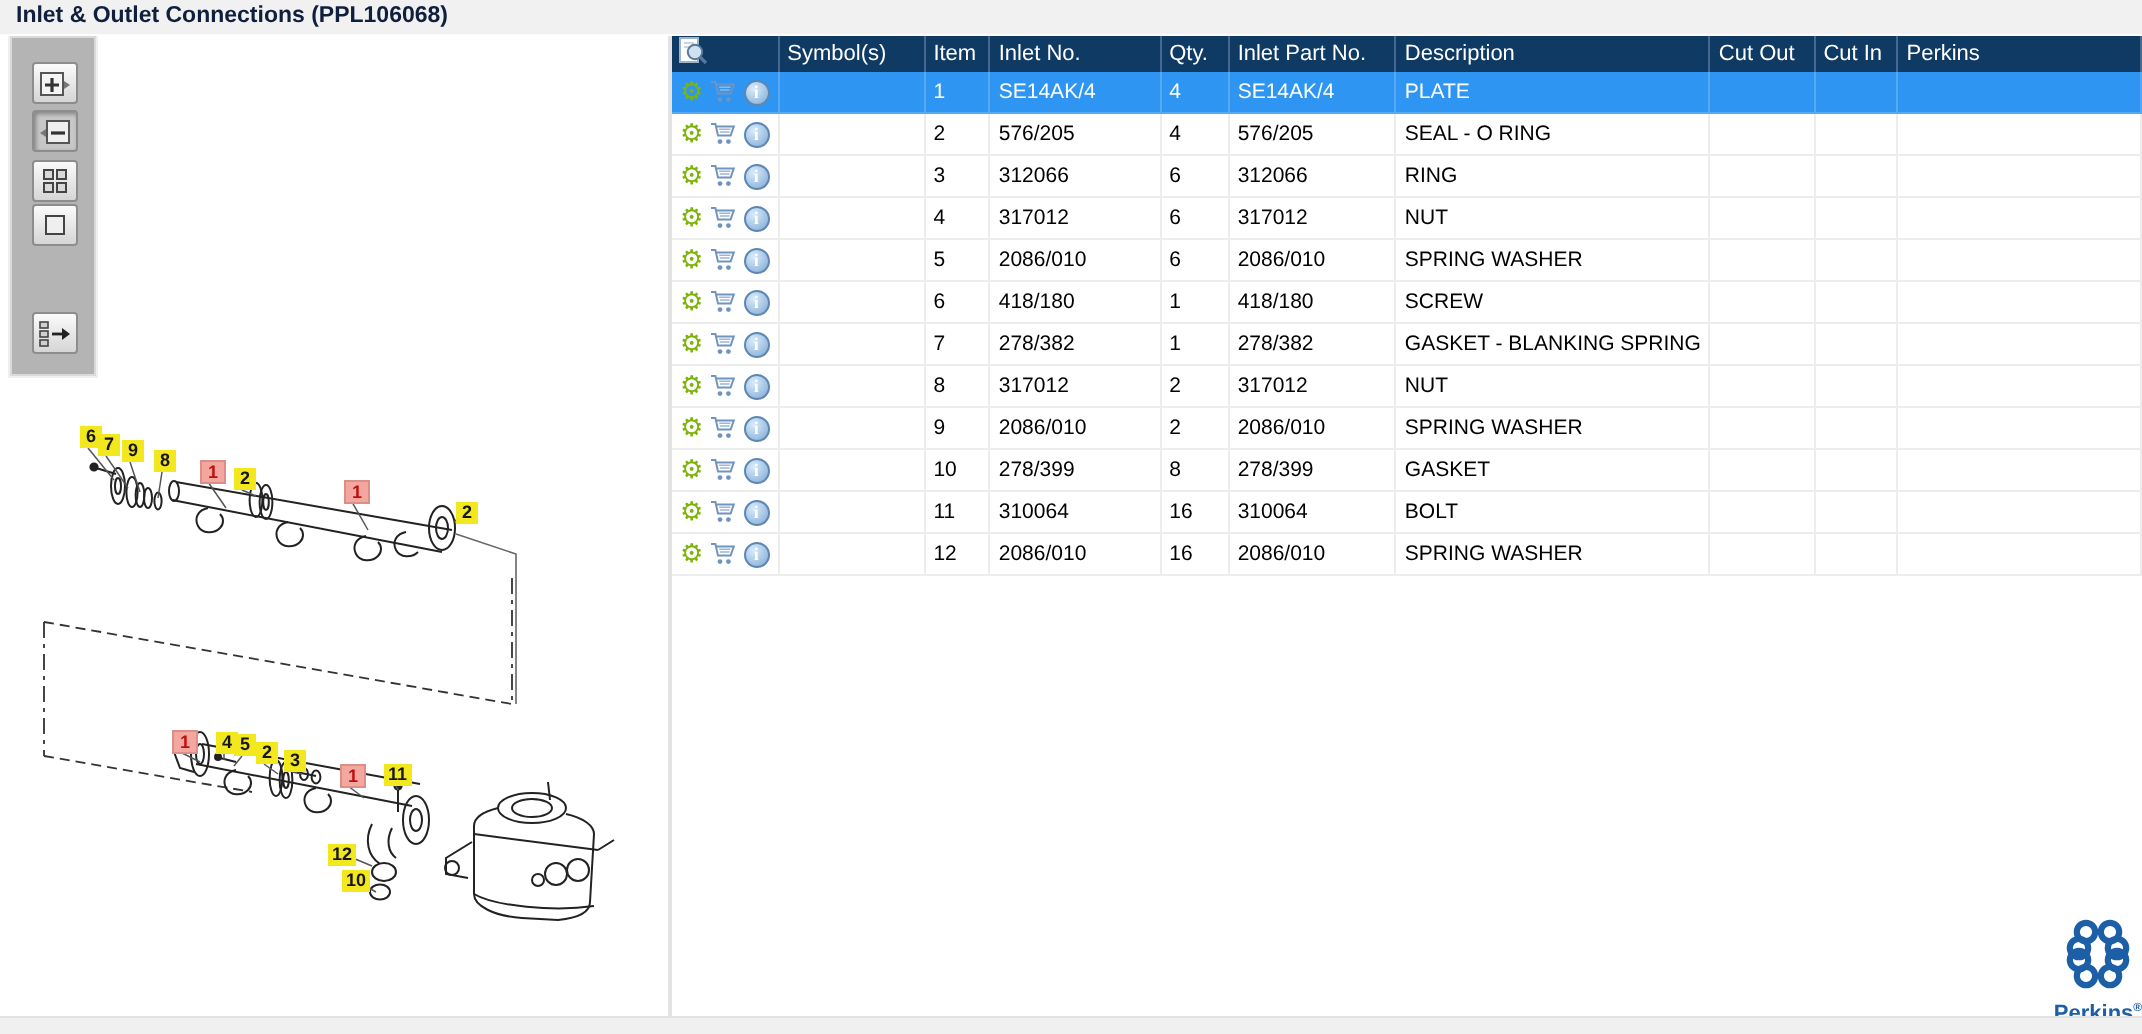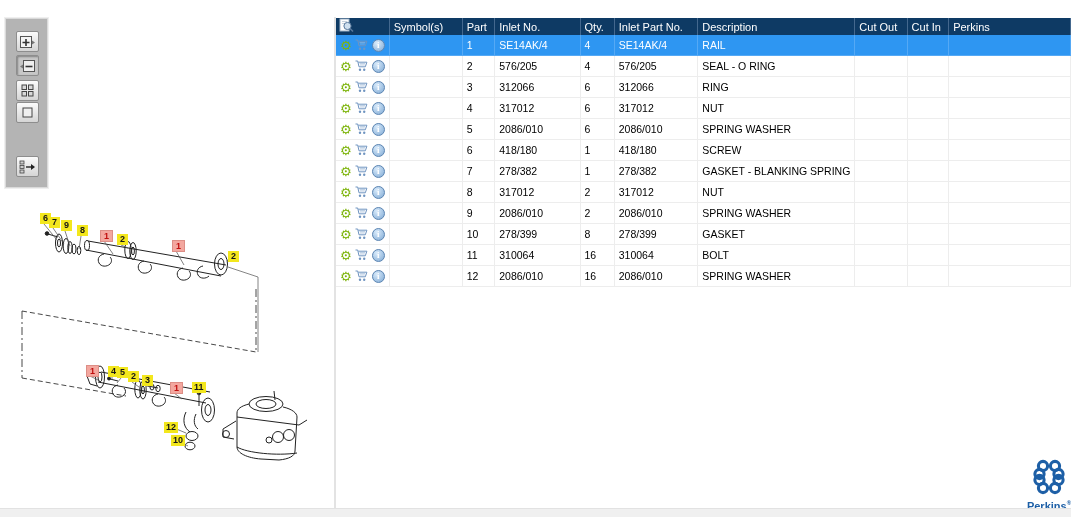--- a/index.html
+++ b/index.html
@@ -50,20 +50,23 @@
   
   .logo{position:absolute;left:1026px;top:459px;width:46px;text-align:center;z-index:4;}
   .brand{font-size:11px;font-weight:bold;color:#1d5fa6;margin-top:1px;}
   .brand sup{font-size:6px;}
 </style>
 </head>
 <body>
 
 <div id="app">
 
+  <div class="titlebar">
+    <div class="title">Inlet &amp; Outlet Connections (PPL106068)</div>
+  </div>
 
   <div class="diagram">
     <svg width="334" height="517" viewBox="0 0 334 517">
 
       <g stroke="#222" fill="none" stroke-width="1">
         <path d="M88 241 L226 265"></path>
         <path d="M86 250 L221 276"></path>
         <ellipse cx="87" cy="245.5" rx="2.5" ry="5"></ellipse>
         <path d="M48 234 l10 3"></path>
           <circle cx="47" cy="233.5" r="1.8" fill="#222"></circle>
@@ -208,21 +211,21 @@
       <tr>
         <th class="c-actions">
           <svg width="16" height="15" viewBox="0 0 16 15">
             <rect x="2" y="1" width="9" height="12" fill="#fdfdfd" stroke="#9fb4c8"></rect>
             <path d="M4 3.5 h5 M4 5.5 h5" stroke="#b9c6d4" stroke-width="0.8"></path>
             <circle cx="9.5" cy="8" r="3.6" fill="#cfe0ef" stroke="#57779b"></circle>
             <path d="M12 10.5 l3 3" stroke="#57779b" stroke-width="1.6"></path>
           </svg>
         </th>
         <th>Symbol(s)</th>
-        <th>Part</th>
+        <th>Item</th>
         <th>Inlet No.</th>
         <th>Qty.</th>
         <th>Inlet Part No.</th>
         <th>Description</th>
         <th>Cut Out</th>
         <th>Cut In</th>
         <th>Perkins</th>
       </tr>
     </thead>
     <tbody id="tbody">
@@ -237,21 +240,21 @@
             <circle cx="9.2" cy="9.8" r="1.2" fill="#6f94c0"></circle>
           </svg>
           <span class="info">i</span>
         </span>
       </td>
       <td class="c-symbols"></td>
       <td class="c-item">1</td>
       <td class="c-parts_no">SE14AK/4</td>
       <td class="c-qty">4</td>
       <td class="c-latest_part_no">SE14AK/4</td>
-      <td class="c-description">RAIL</td>
+      <td class="c-description">PLATE</td>
       <td class="c-cut_out"></td>
       <td class="c-cut_in"></td>
       <td class="c-comment"></td>
     </tr>
         <tr>
       <td class="c-actions">
         <span class="icons">
           <span class="gear">⚙</span>
           <svg class="cart" width="14" height="12" viewBox="0 0 14 12">
             <path d="M0.5 1 h2.2 l1.3 5.8 h6.3 l1.6 -4.6 h-8.6" fill="none" stroke="#6f94c0" stroke-width="1"></path>

